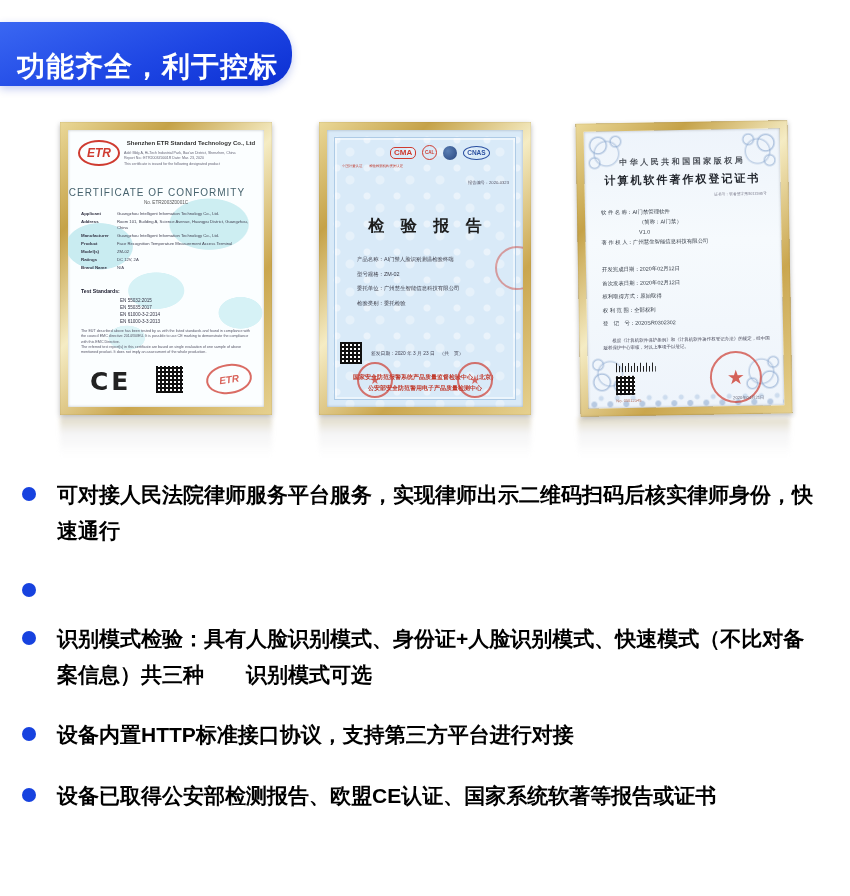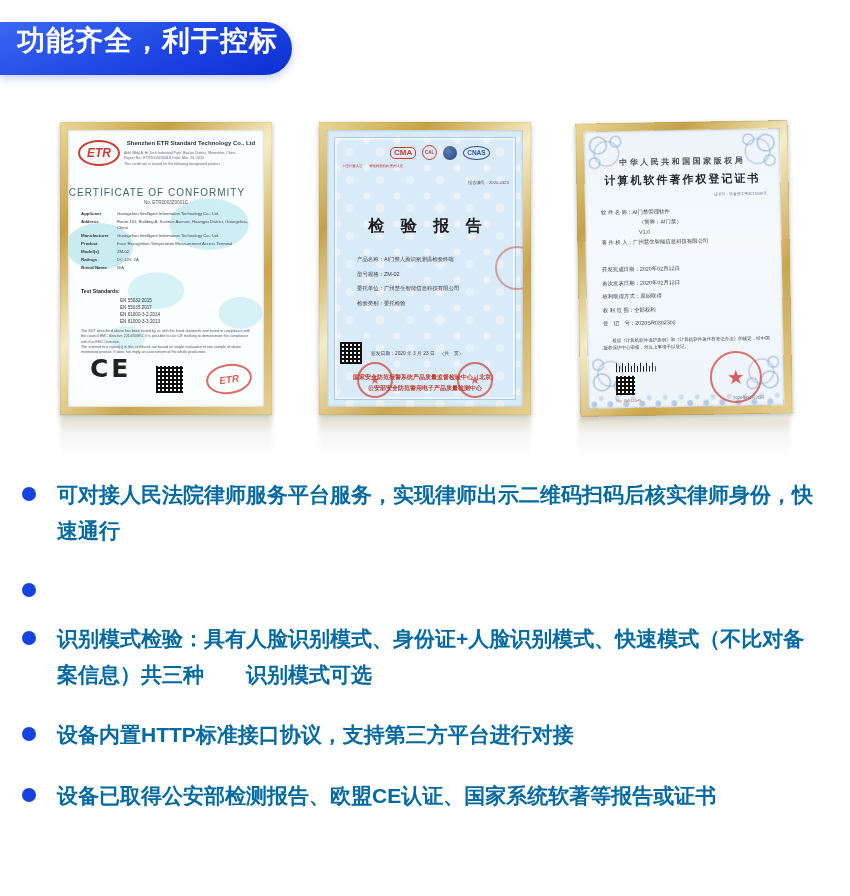--- a/index.html
+++ b/index.html
@@ -1,21 +1,21 @@
 <!DOCTYPE html>
 <html><head>
 <meta charset="utf-8">
 <style>
   html,body{margin:0;padding:0;background:#fff;font-family:"Liberation Sans","DejaVu Sans",sans-serif;}
   .page{position:relative;width:850px;height:896px;background:#fff;overflow:hidden;}
 
   
-  .banner{position:absolute;left:0;top:22px;width:292px;height:53px;border-radius:0 30px 30px 0;
+  .banner{position:absolute;left:0;top:22px;width:292px;height:64px;border-radius:0 30px 30px 0;
     background:linear-gradient(160deg,#3a67f2 0%,#1e46e4 55%,#0b2fd2 100%);
-    display:flex;align-items:flex-start;padding-left:17px;box-sizing:border-box;
+    display:flex;align-items:flex-end;padding-left:17px;box-sizing:border-box;
     box-shadow:0 3px 8px rgba(20,50,200,.25);}
   .banner span{color:#fff;font-size:28px;font-weight:700;letter-spacing:1px;}
 
   
   .certs{position:absolute;top:122px;left:60px;width:730px;display:flex;gap:47px;}
   .cert{width:212px;box-sizing:border-box;}
   .frame{box-sizing:border-box;width:212px;height:293px;padding:8px;
     background:linear-gradient(135deg,#ead898 0%,#c5a248 22%,#f5ecc4 45%,#caa64e 70%,#e6d190 100%);
     box-shadow:0 2px 5px rgba(0,0,0,.28), inset 0 0 1px rgba(120,90,20,.8);}
   .tilt .frame{transform:rotate(-1deg);}
@@ -40,21 +40,21 @@
   .ce-company-info{position:absolute;top:21px;left:56px;right:6px;font-size:3.6px;line-height:1.5;color:#667;}
   .ce-title{position:absolute;top:57px;left:0;right:18px;text-align:center;font-size:10px;font-weight:400;letter-spacing:1px;color:#46626d;}
   .ce-no{position:absolute;top:70px;left:0;right:0;text-align:center;font-size:4.6px;color:#555;}
   .ce-fields{position:absolute;top:81px;left:13px;right:8px;}
   .ce-row{display:flex;margin-bottom:2.6px;}
   .ce-l{width:36px;flex:none;font-size:4.4px;font-weight:700;color:#334;}
   .ce-v{flex:1;font-size:4.2px;color:#445;line-height:1.3;}
   .ce-ts-label{position:absolute;top:158px;left:13px;font-size:5.2px;font-weight:700;color:#223;}
   .ce-ts{position:absolute;top:168px;left:52px;font-size:4.6px;color:#334;line-height:1.5;}
   .ce-statement{position:absolute;top:199px;left:13px;right:9px;font-size:3.7px;color:#556;line-height:1.45;}
-  .ce-mark{position:absolute;left:22px;top:224px;font-size:25px;font-weight:700;color:#222;letter-spacing:3px;
+  .ce-mark{position:absolute;left:22px;top:237px;font-size:25px;font-weight:700;color:#222;letter-spacing:3px;
     font-family:"DejaVu Sans",sans-serif;}
   .qr{background:
     repeating-linear-gradient(0deg,#111 0 2px,transparent 2px 4px),
     repeating-linear-gradient(90deg,#111 0 2px,#fff 2px 4px);}
   .qr-ce{position:absolute;left:88px;top:236px;width:27px;height:27px;}
   .etr-stamp{position:absolute;right:12px;top:234px;width:46px;height:30px;border:2px solid rgba(207,59,48,.75);
     border-radius:50%;display:flex;align-items:center;justify-content:center;transform:rotate(-8deg);box-sizing:border-box;}
   .etr-stamp span{color:rgba(207,59,48,.8);font-size:10px;font-weight:700;font-style:italic;}
 
   
@@ -112,21 +112,21 @@
   .rz-noline{position:absolute;left:28px;top:267px;font-size:4px;color:#b06a5a;}
   .rz-stamp{position:absolute;right:22px;top:222px;width:52px;height:52px;border:2.5px solid rgba(205,60,48,.7);border-radius:50%;
     display:flex;align-items:center;justify-content:center;box-sizing:border-box;}
   .rz-stamp .star{color:rgba(205,60,48,.8);font-size:20px;}
   .rz-stampdate{position:absolute;right:20px;top:266px;font-size:4.2px;color:#667;}
 
   
   .bullets{position:absolute;top:477px;left:22px;width:798px;}
   .bullet{display:flex;align-items:flex-start;margin-bottom:24px;}
   .dot{flex:none;width:14px;height:14px;border-radius:50%;background:#1742df;margin-top:10px;}
-  .btext{margin-left:21px;font-size:21px;font-weight:700;color:#0369a1;line-height:1.72;}
+  .btext{margin-left:21px;font-size:21px;font-weight:700;color:#000000;line-height:1.72;}
 </style>
 </head>
 <body>
 
 <div class="page">
 
   <div class="banner">
     <span>功能齐全，利于控标</span>
   </div>
 

